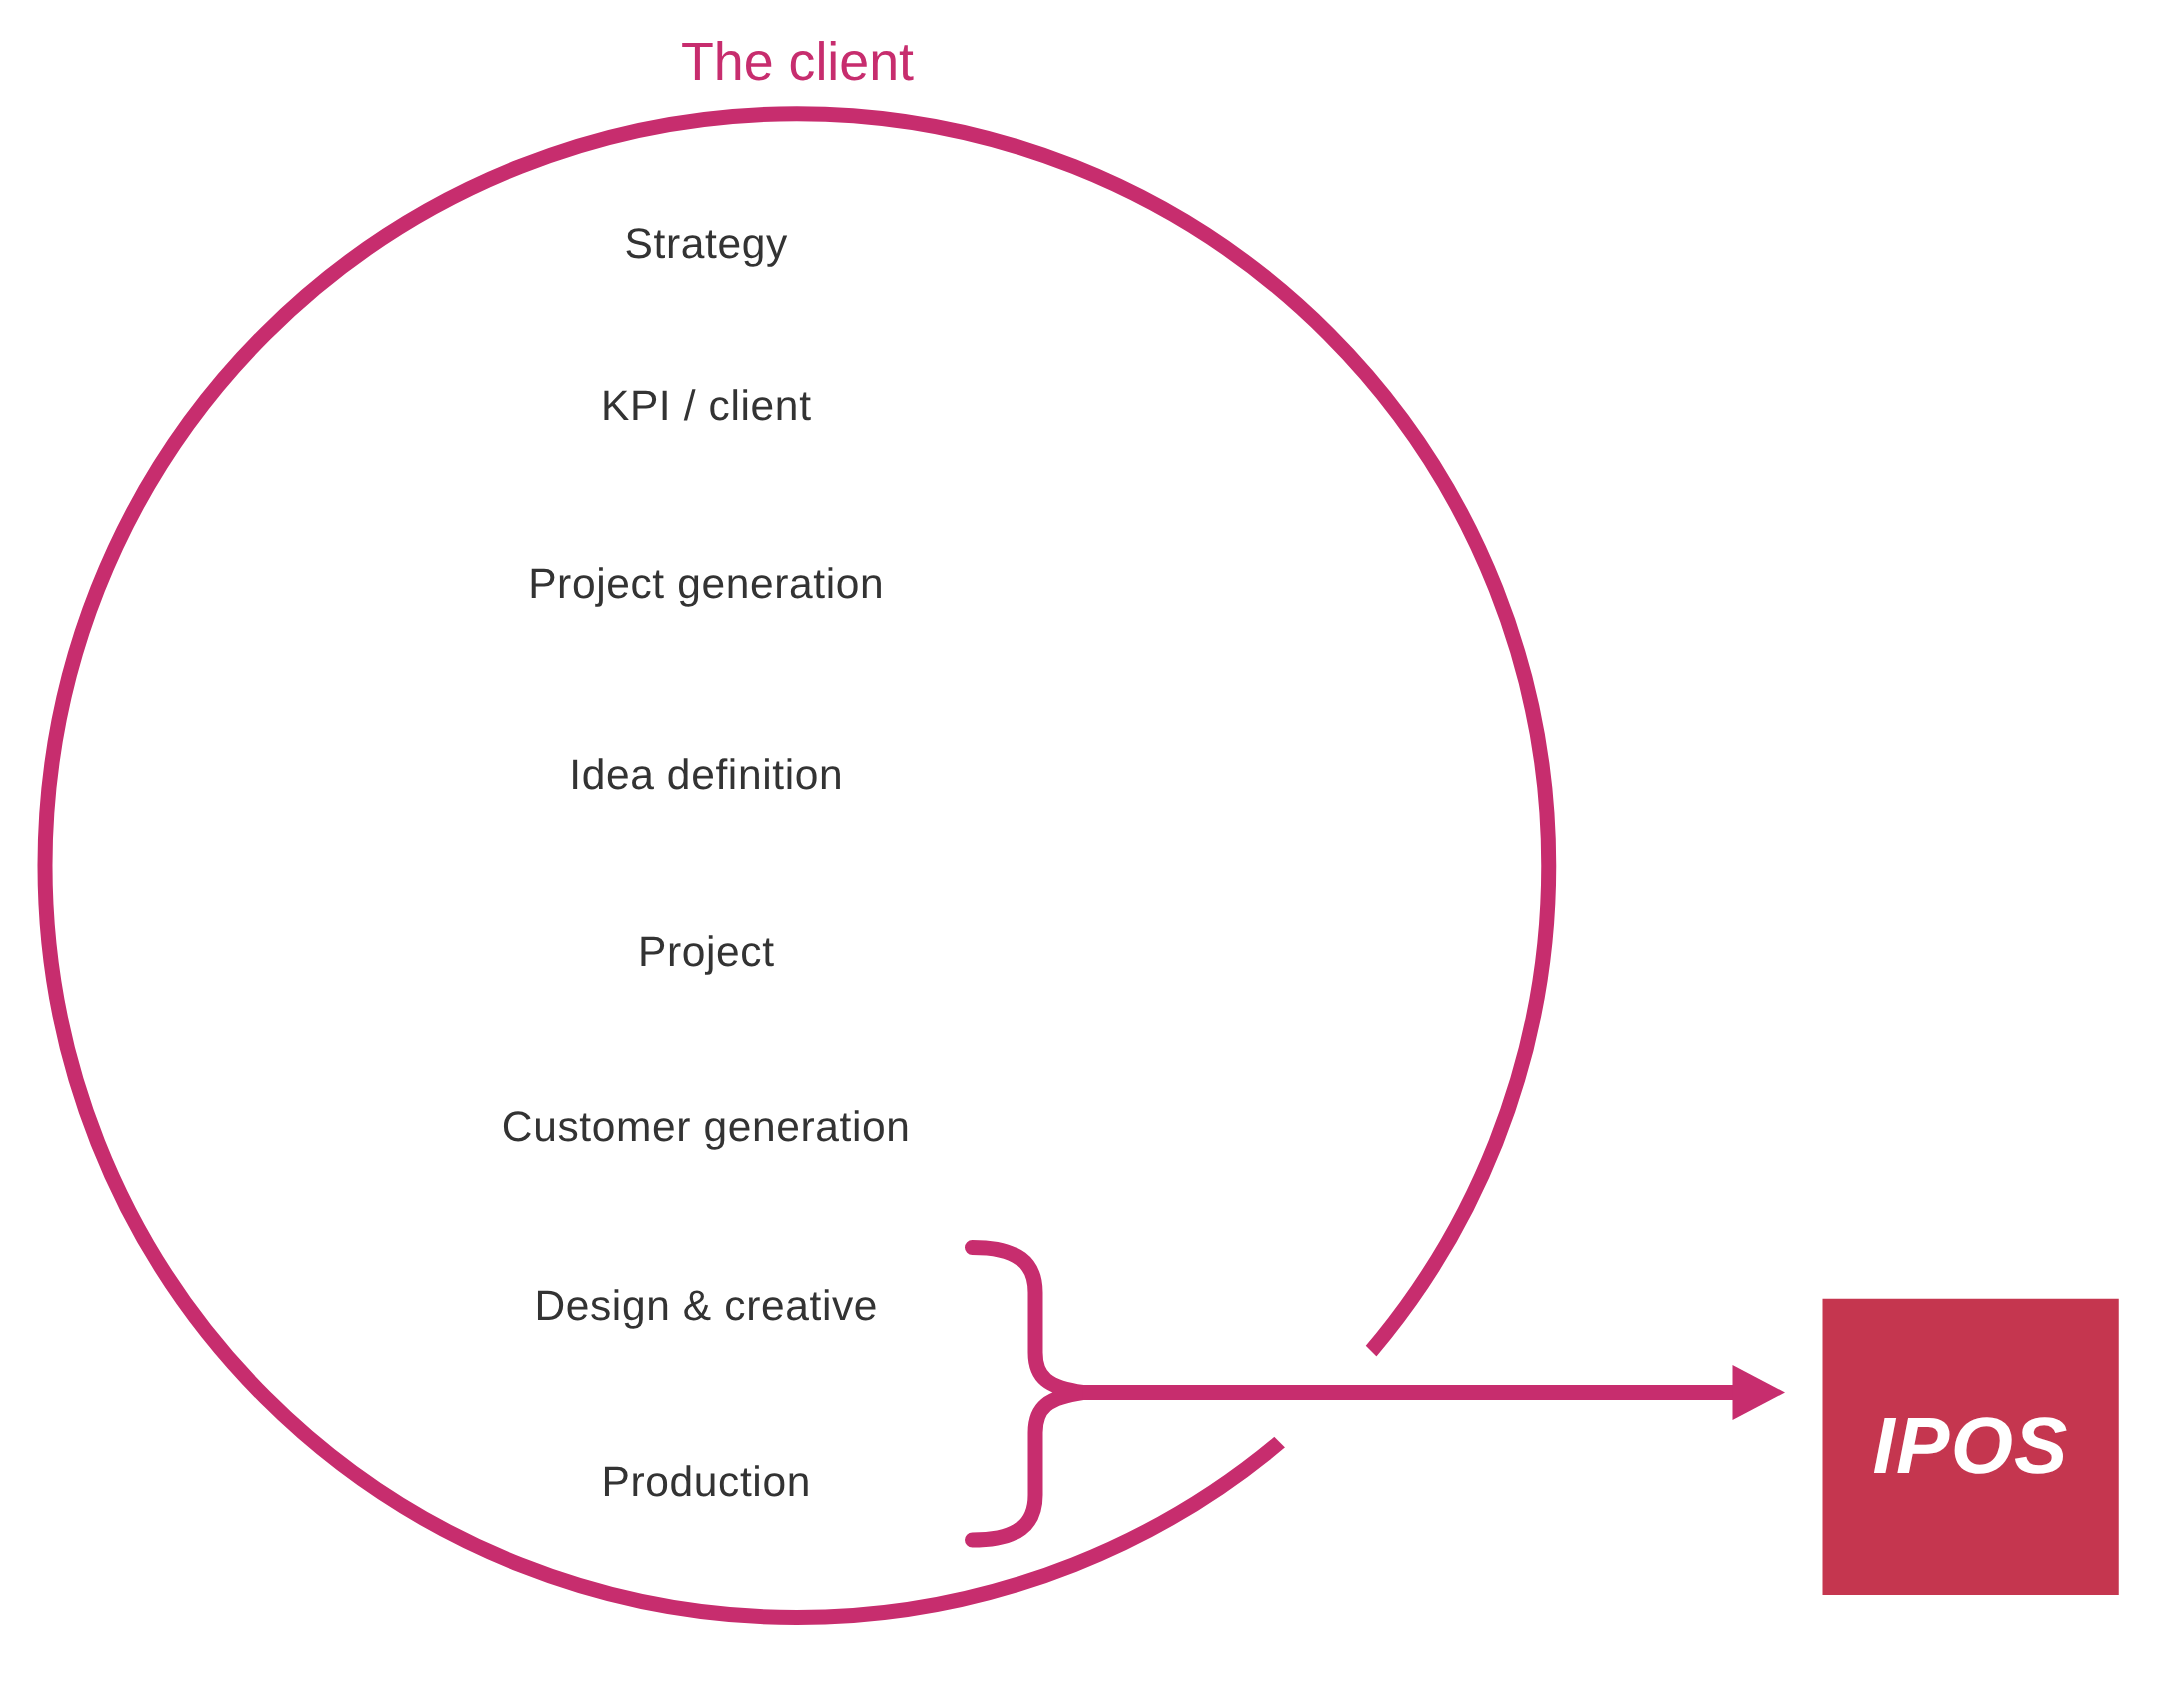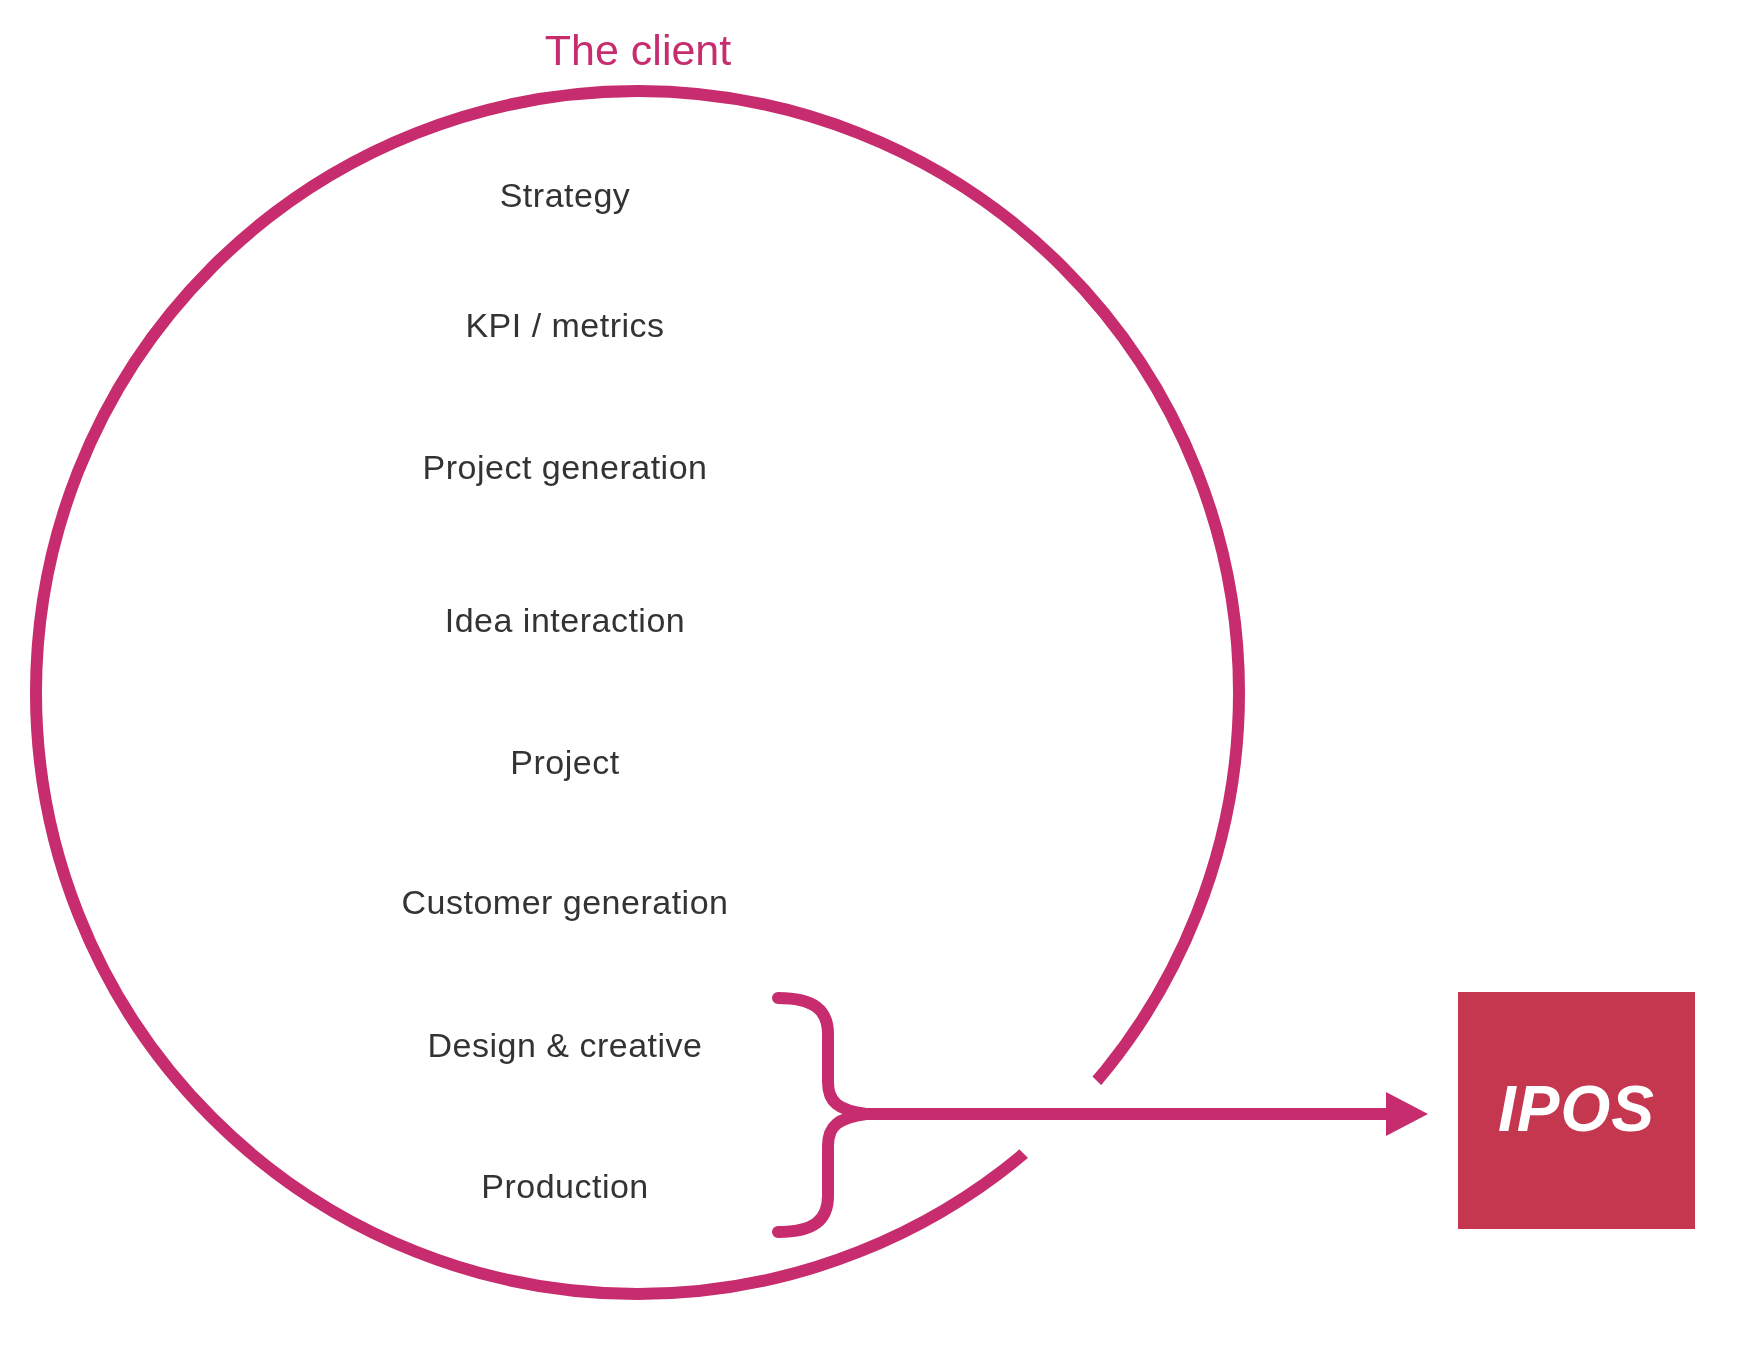--- a/index.html
+++ b/index.html
@@ -37,21 +37,21 @@
     width:900px;
     text-align:center;
     font-size:34px;
     line-height:52px;
     color:var(--text-dark);
     letter-spacing:0.5px;
   }
   .logo-box{
     position:absolute;
     left:1458px;
-    top:992px;
+    top:1039px;
     width:237px;
     height:237px;
     background:var(--logo-red);
     display:flex;
     align-items:center;
     justify-content:center;
   }
   .logo-text{
     color:#ffffff;
     font-weight:bold;
@@ -82,23 +82,23 @@
 
     <line x1="866" y1="1114" x2="1392" y2="1114" style="stroke:var(--accent-pink);" stroke-width="12"></line>
 
     <polygon points="1386,1092 1386,1136 1428,1114" style="fill:var(--accent-pink);"></polygon>
   </svg>
 
   <div class="diagram-title">The client</div>
 
   <div>
     <div class="item" style="top:169px">Strategy</div>
-    <div class="item" style="top:299px">KPI / metrics</div>
+    <div class="item" style="top:299px">KPI / client</div>
     <div class="item" style="top:441px">Project generation</div>
-    <div class="item" style="top:594px">Idea interaction</div>
+    <div class="item" style="top:594px">Idea definition</div>
     <div class="item" style="top:736px">Project</div>
     <div class="item" style="top:876px">Customer generation</div>
     <div class="item" style="top:1019px">Design &amp; creative</div>
     <div class="item" style="top:1160px">Production</div>
   </div>
 
   <div class="logo-box">
     <span class="logo-text">IPOS</span>
   </div>
 

